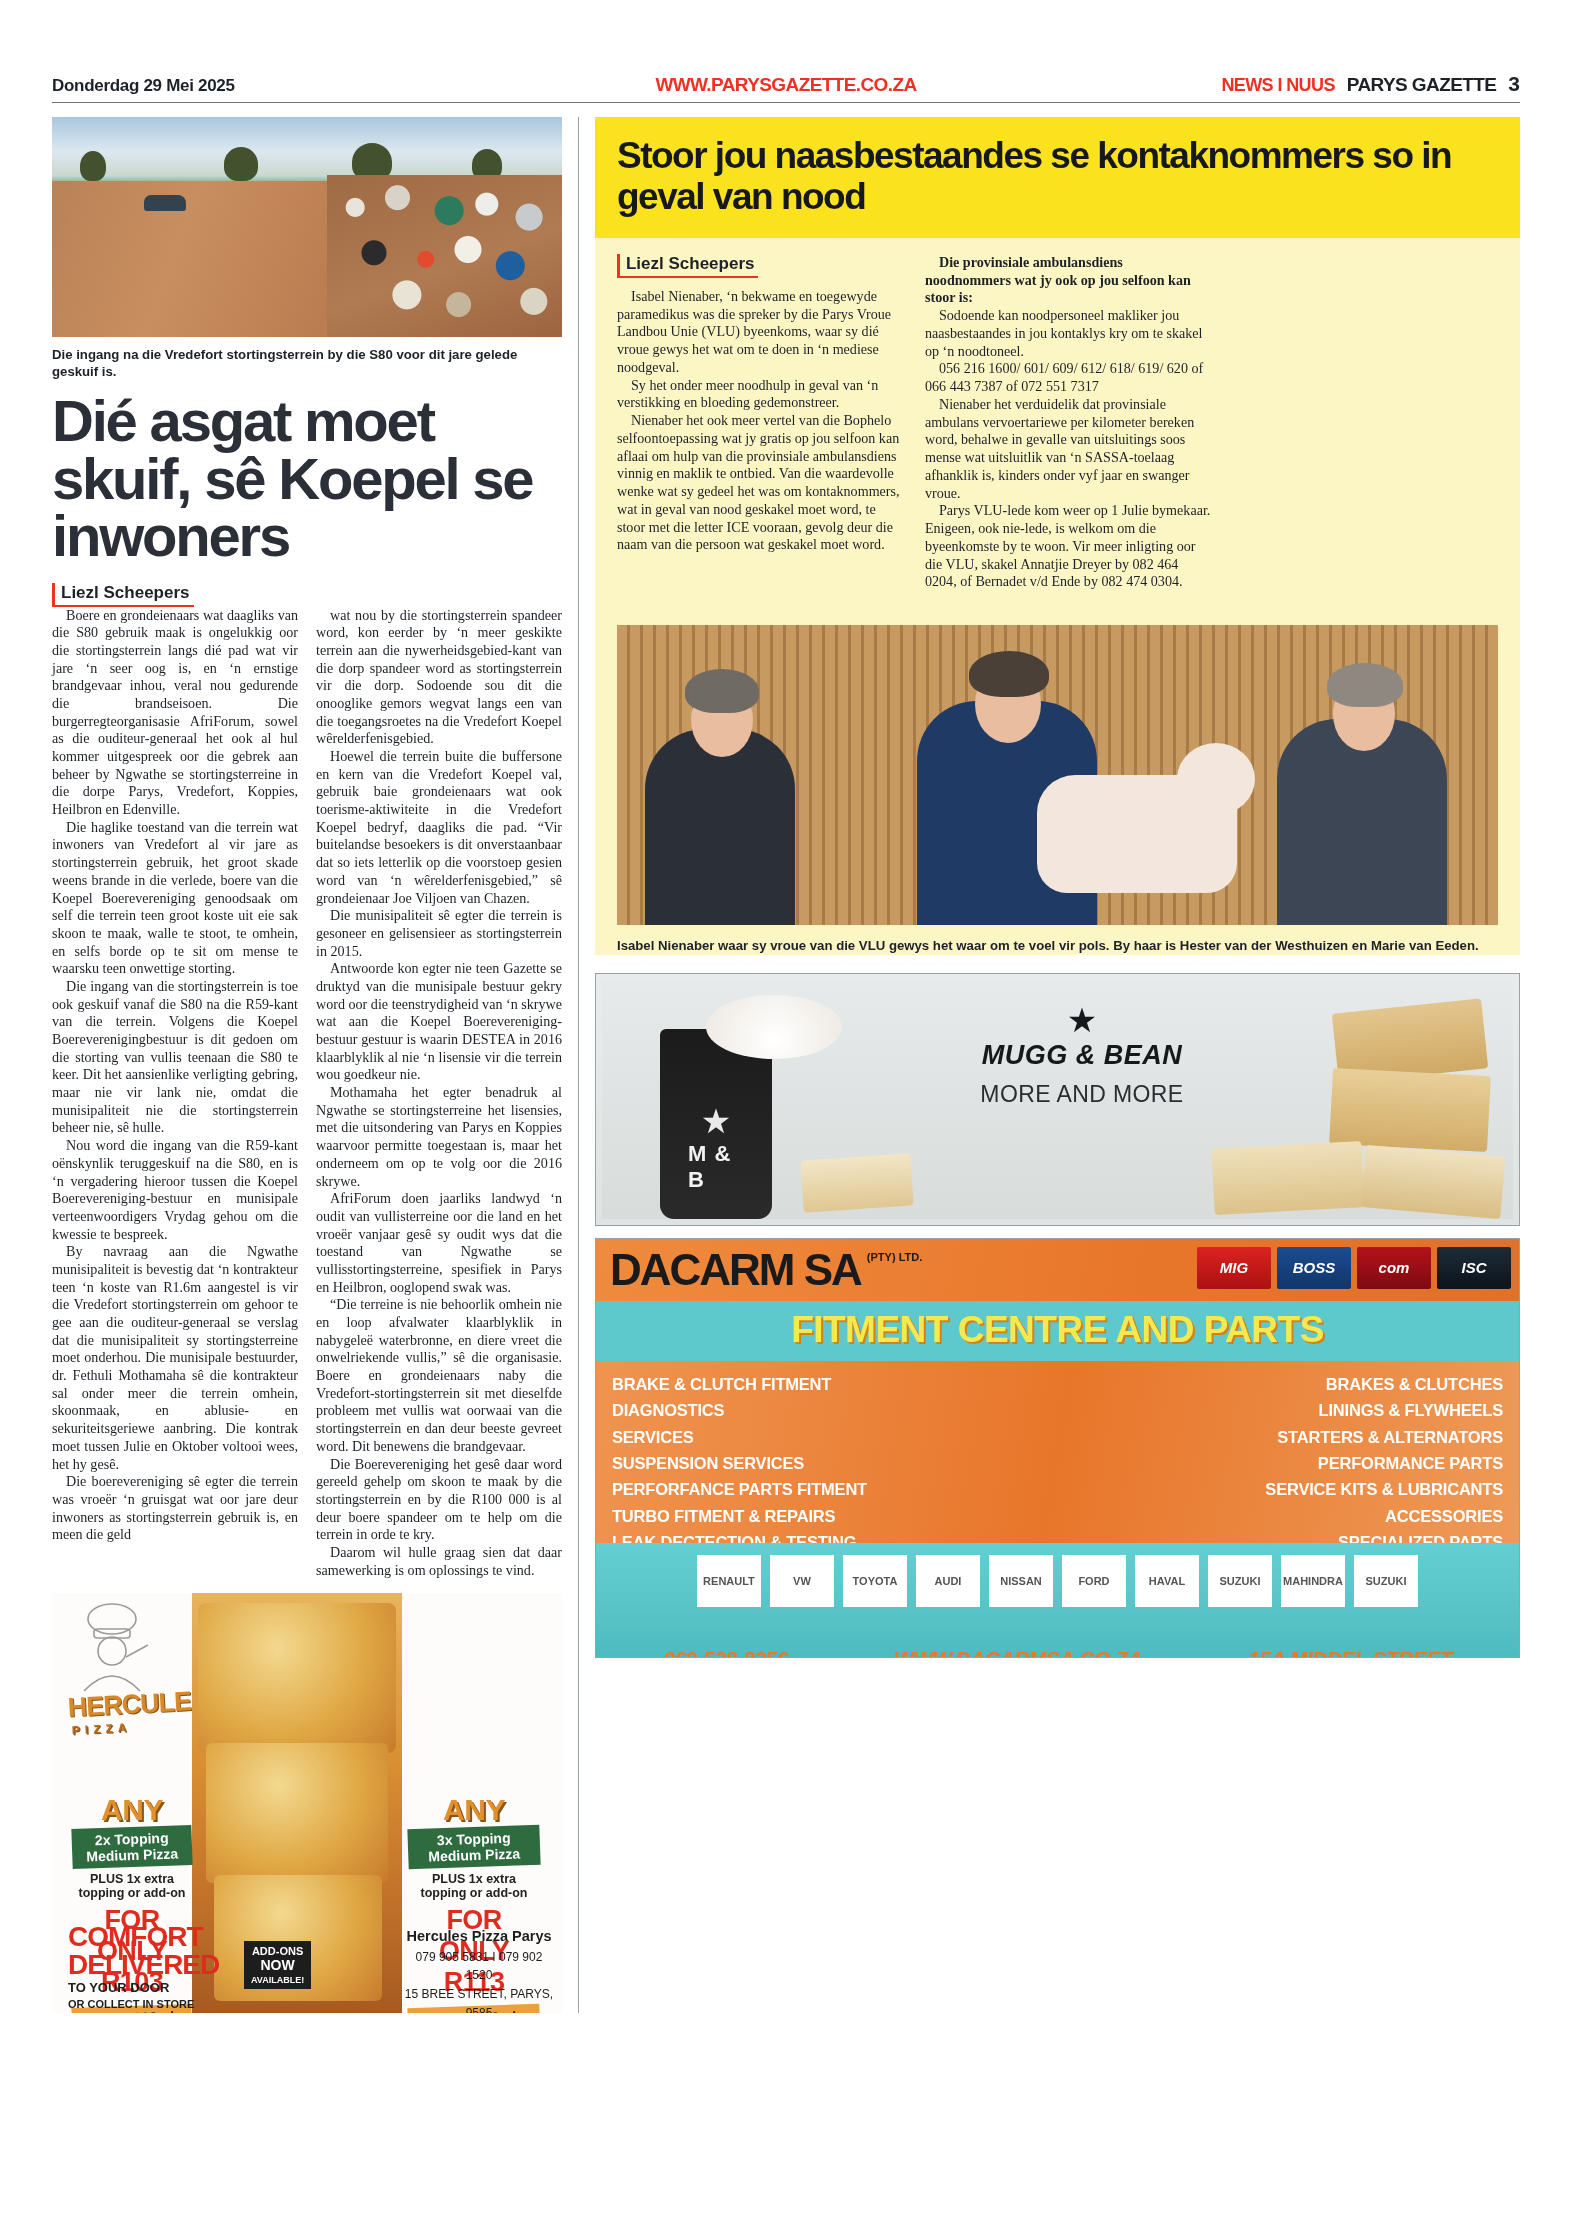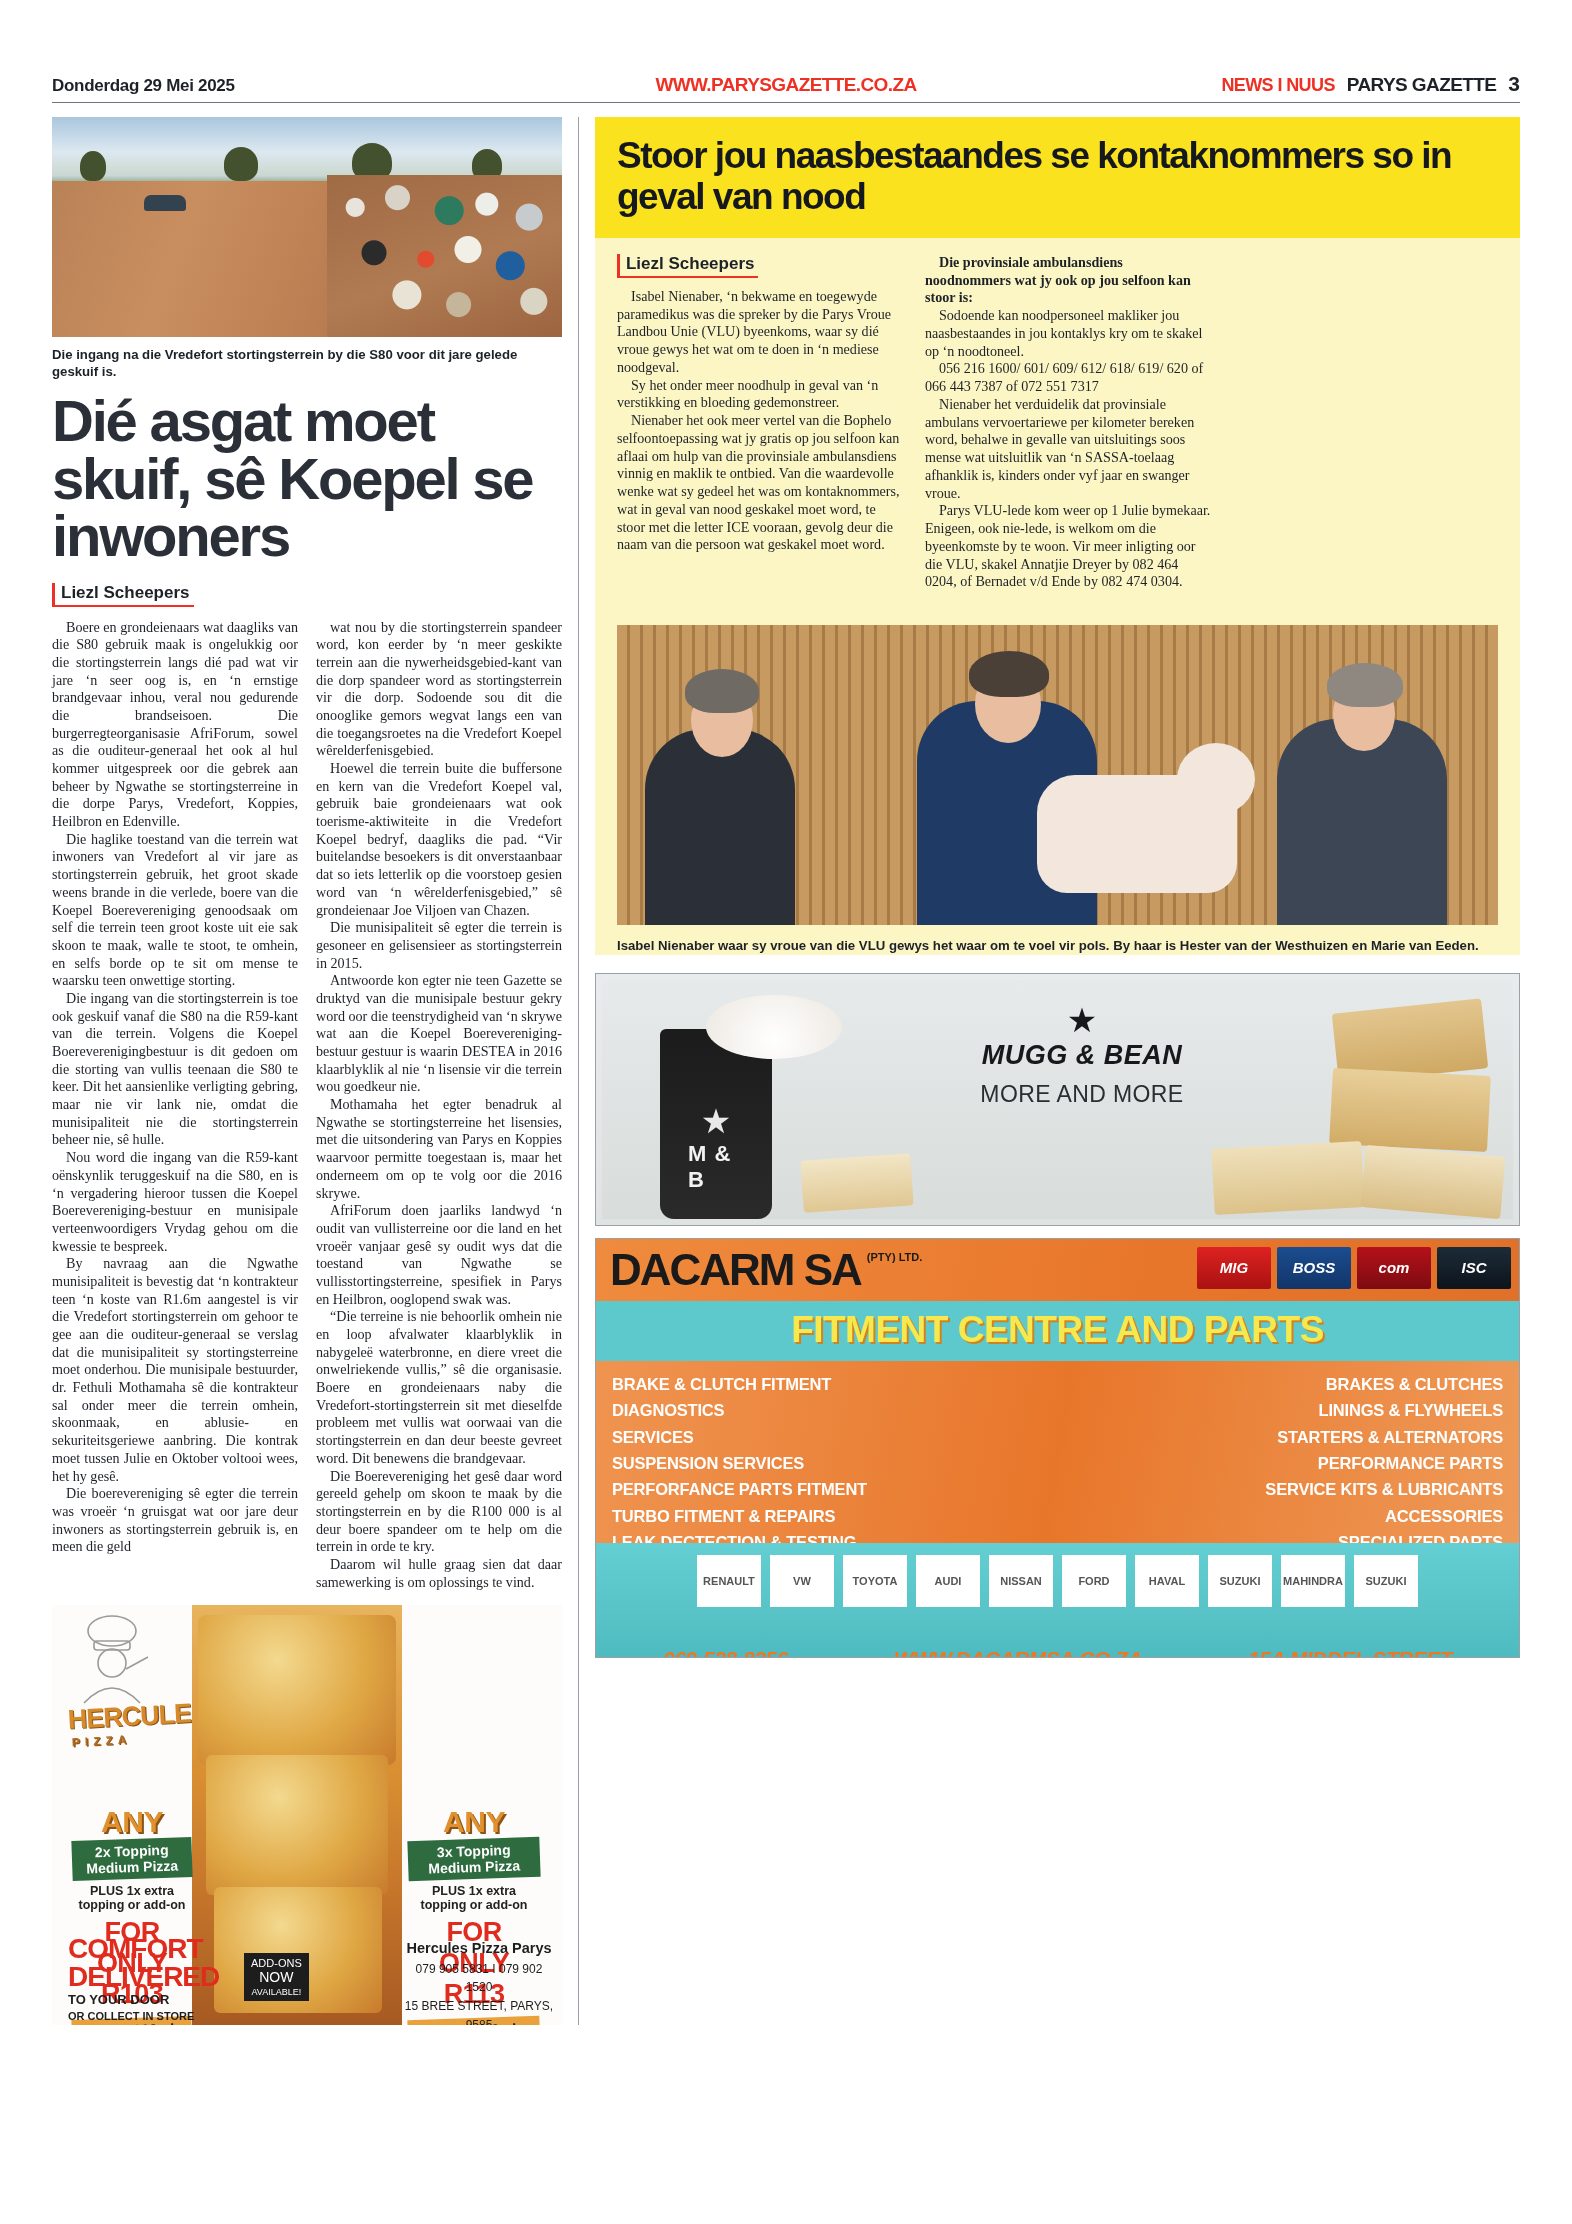--- a/index.html
+++ b/index.html
@@ -77,21 +77,21 @@
   
   .byline-wrap { margin-top: 18px; }
   .byline {
     display:inline-block;
     font-family: "Liberation Sans", sans-serif; font-weight: 700; font-size: 17px;
     color:#1d2128; border-left: 3px solid #ef3124; border-bottom: 2px solid #ef3124;
     padding: 0 4px 2px 6px;
   }
 
   
-  .body-cols { display: flex; gap: 18px; margin-top: 12px; justify-content: space-between; }
+  .body-cols { display: flex; gap: 18px; margin-top: 0; justify-content: space-between; }
   .bodycol { width: 246px; }
   .bodycol p {
     font-family: "Liberation Serif", serif;
     font-size: 14.1px; line-height: 1.255;
     text-align: justify; text-indent: 14px; hyphens: auto;
   }
 
   
   .feature { background:#fcf6c4; border: 0; }
   .feature-head {
@@ -200,21 +200,21 @@
   .hc-price { font-family:"Liberation Sans", sans-serif; font-weight:800; font-size:27px;
      color:#e02b1f; letter-spacing:-0.6px; margin-top:5px; }
   .hc-cool { background:#e9a23b; font-family:"Liberation Sans", sans-serif; font-weight:700;
      font-size:14.5px; color:#1d1d1d; padding: 4px 8px; display:inline-block; transform: rotate(-2deg); margin-top:8px;}
   .hc-info { font-family:"Liberation Sans", sans-serif; font-size: 12px; line-height:1.55; color:#1d1d1d; }
   .hc-info .nm { font-weight:800; font-size:14.5px; }
   .hc-comfort { font-family:"Liberation Sans", sans-serif; font-weight:800; font-size:28px;
      color:#e02b1f; line-height:0.98; letter-spacing:-1px; }
   .hc-comfort .w { color:#1d1d1d; font-size:13px; font-weight:700; letter-spacing:0; display:block; margin-top:4px;}
   .hc-now { background:#1d1d1d; color:#fff; font-family:"Liberation Sans", sans-serif;
-     font-weight:400; font-size:11px; padding: 4px 7px; display:inline-block; text-align:center; }
+     font-weight:700; font-size:11px; padding: 4px 7px; display:inline-block; text-align:center; }
 </style>
 </head>
 <body>
 
 <div class="page">
 
   <div class="masthead">
     <div class="mh-date">Donderdag 29 Mei 2025</div>
     <div class="mh-url">WWW.PARYSGAZETTE.CO.ZA</div>
     <div class="mh-right">

